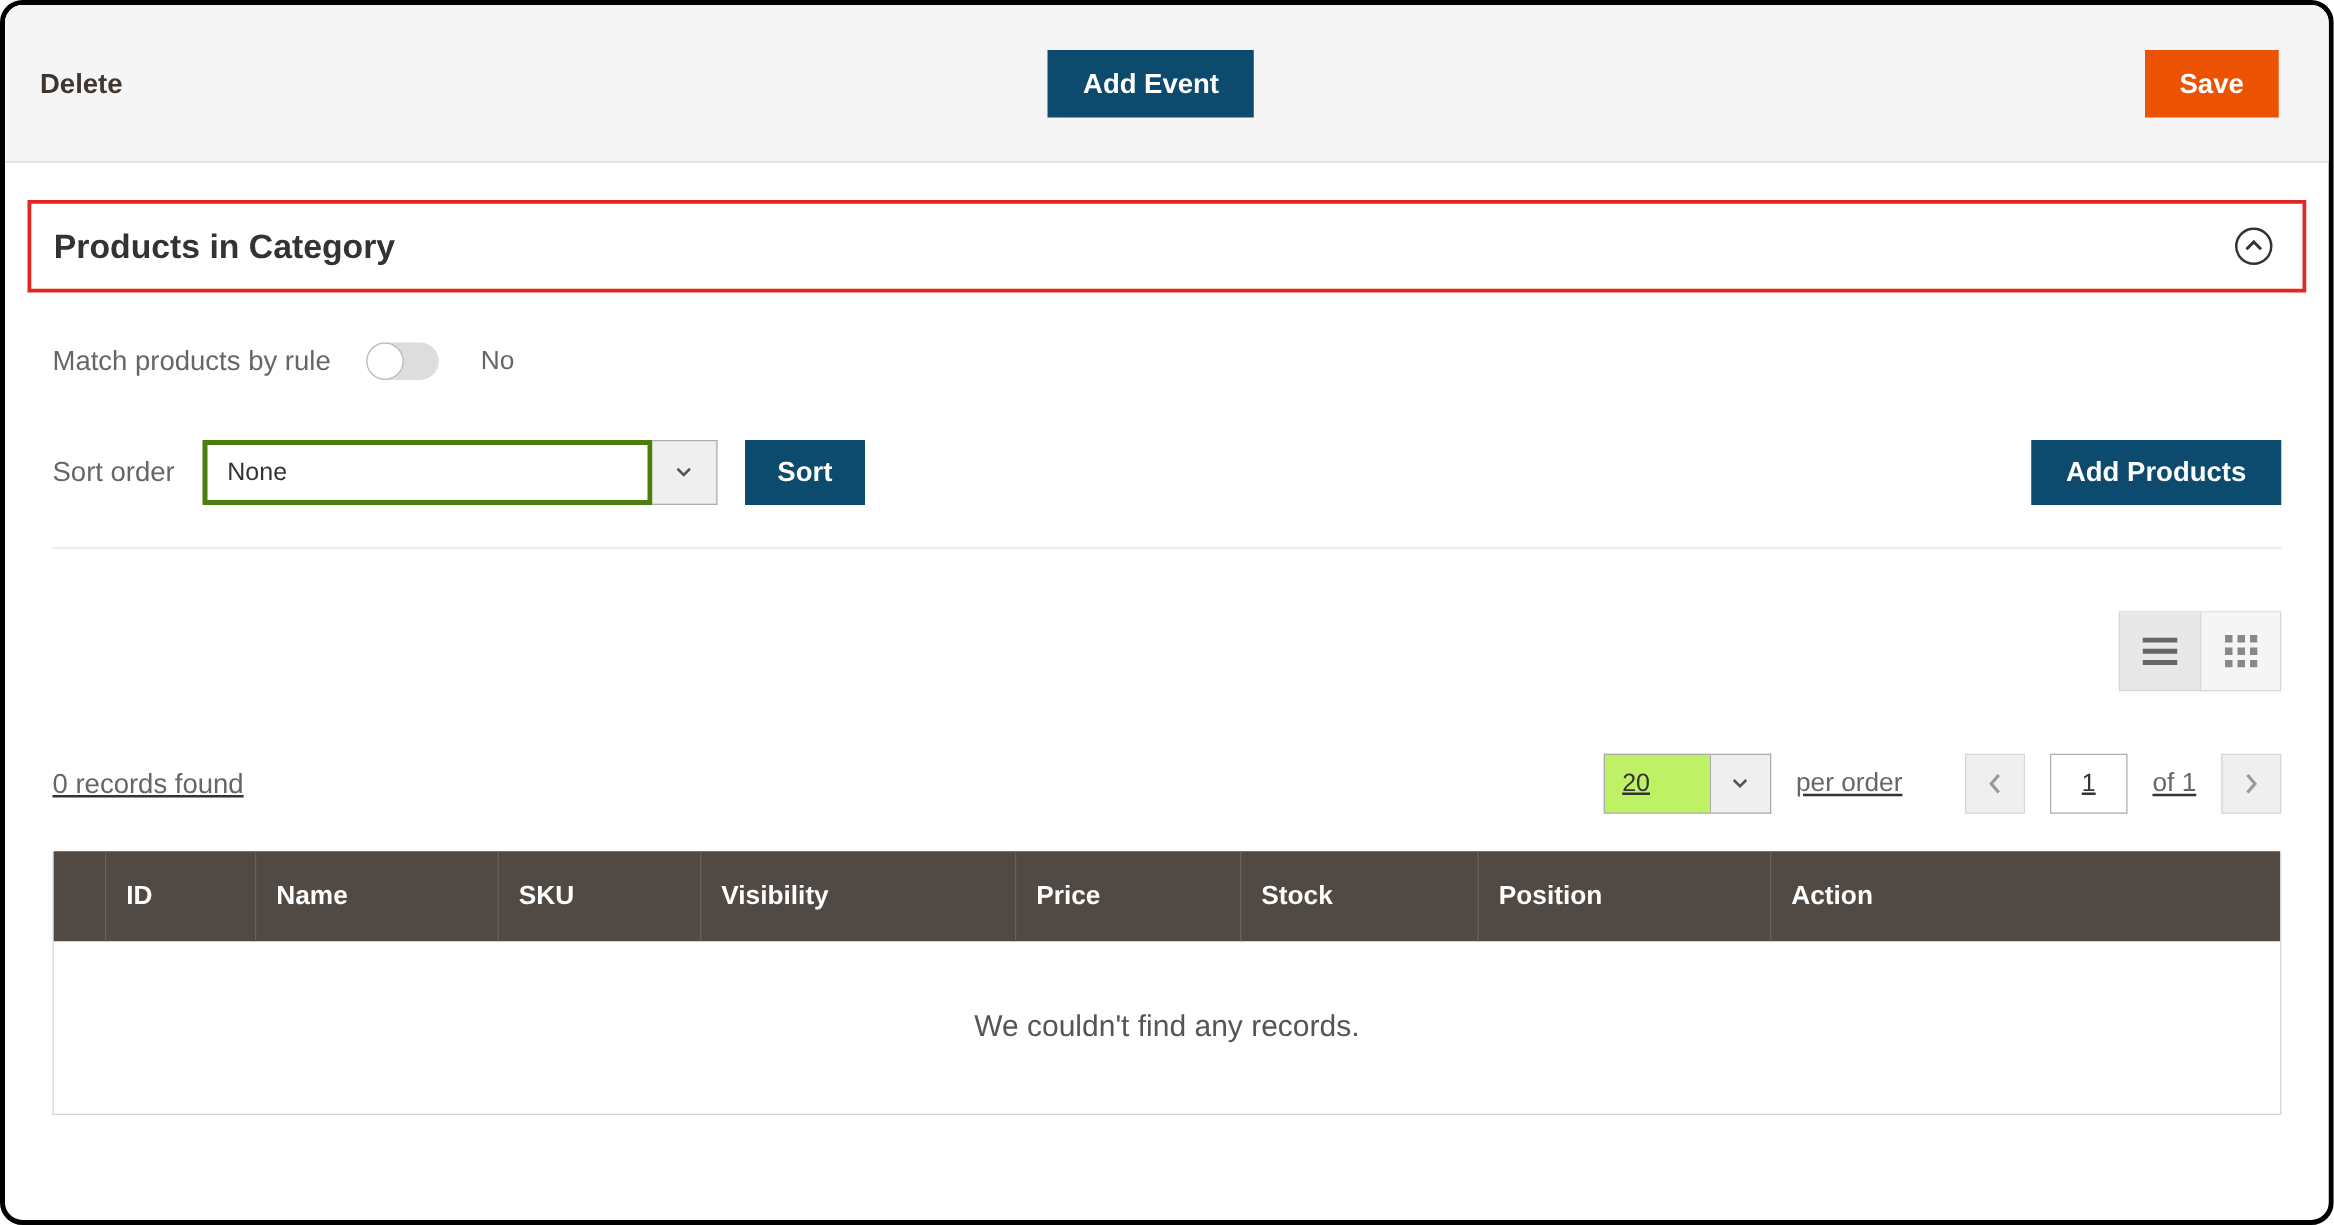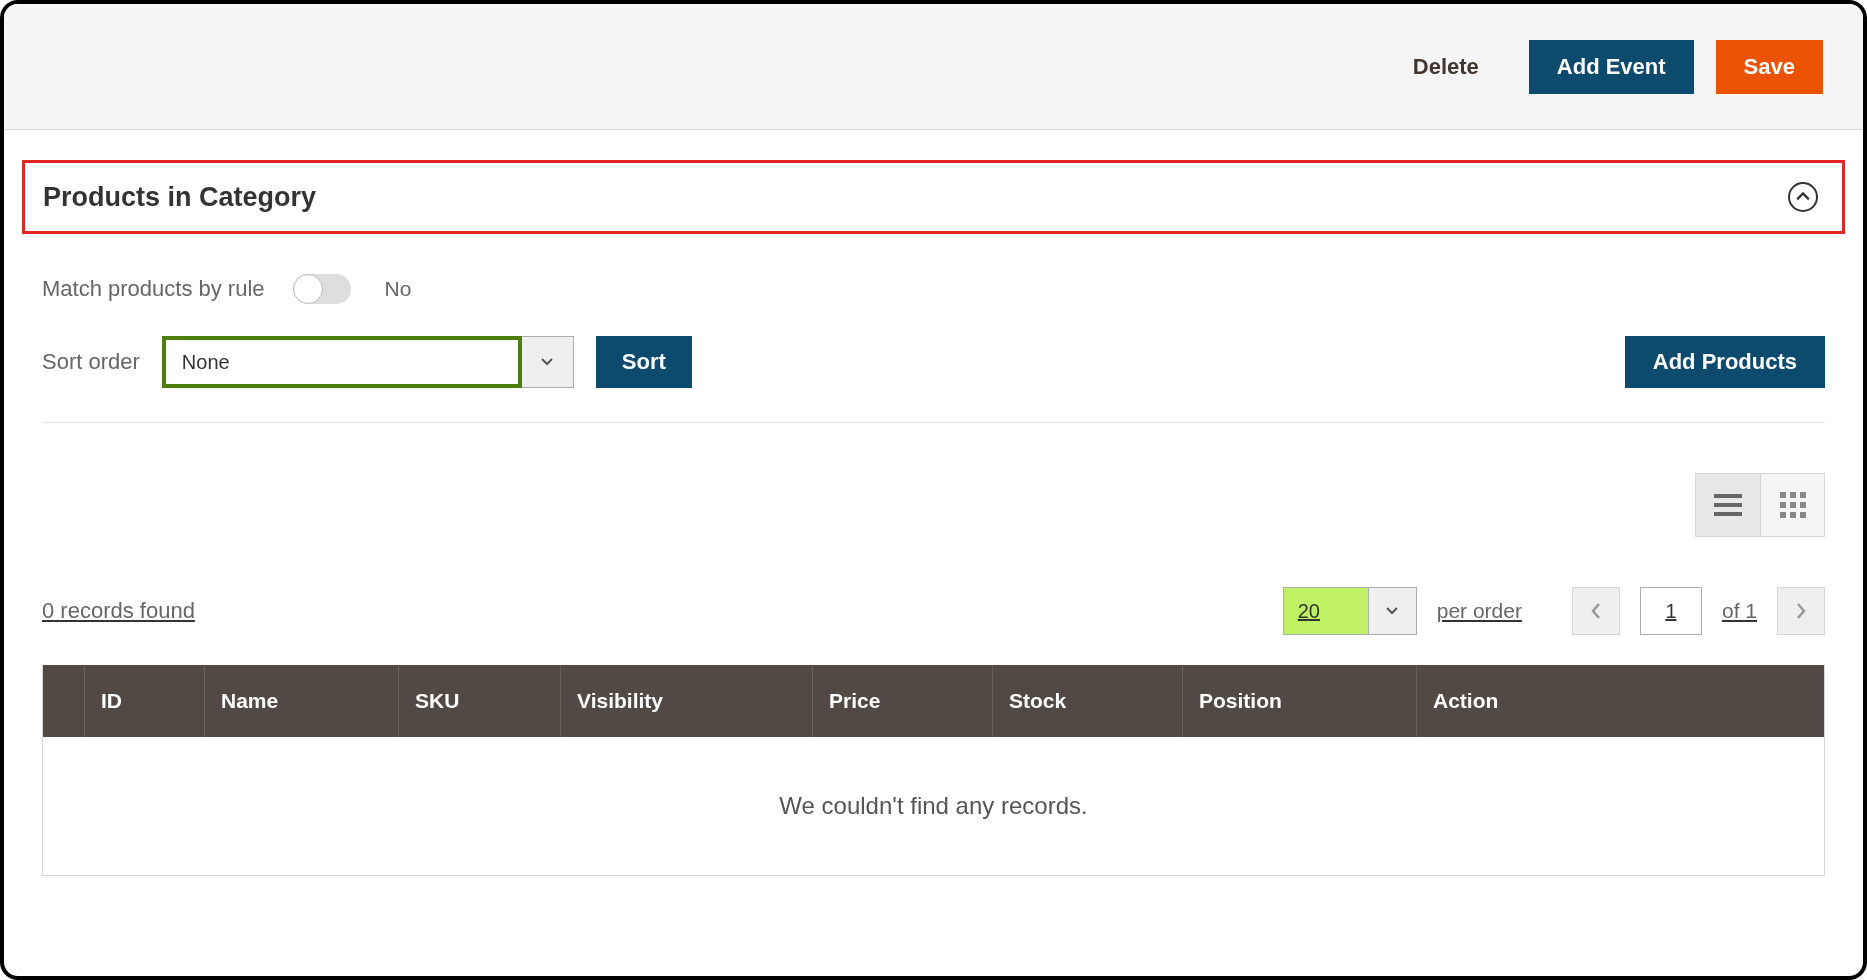--- a/index.html
+++ b/index.html
@@ -20,21 +20,21 @@
   position: relative;
   overflow: hidden;
 }
 
 .top-bar {
   background: #f5f5f5;
   border-bottom: 1px solid #d6d6d6;
   height: 126px;
   display: flex;
   align-items: center;
-  justify-content: flex-end;
+  justify-content: space-between;
   padding-right: 40px;
   gap: 22px;
 }
 .btn {
   display: inline-flex;
   align-items: center;
   justify-content: center;
   height: 54px;
   padding: 0 28px;
   font-size: 22px;
@@ -86,21 +86,21 @@
 
 .content {
   padding: 40px 38px 0 38px;
 }
 .row {
   display: flex;
   align-items: center;
 }
 .match-row {
   gap: 28px;
-  margin-bottom: 32px;
+  margin-bottom: 48px;
 }
 .label-text {
   font-size: 22px;
   color: #666666;
 }
 .toggle {
   width: 58px;
   height: 30px;
   background: #dddddd;
   border-radius: 999px;

